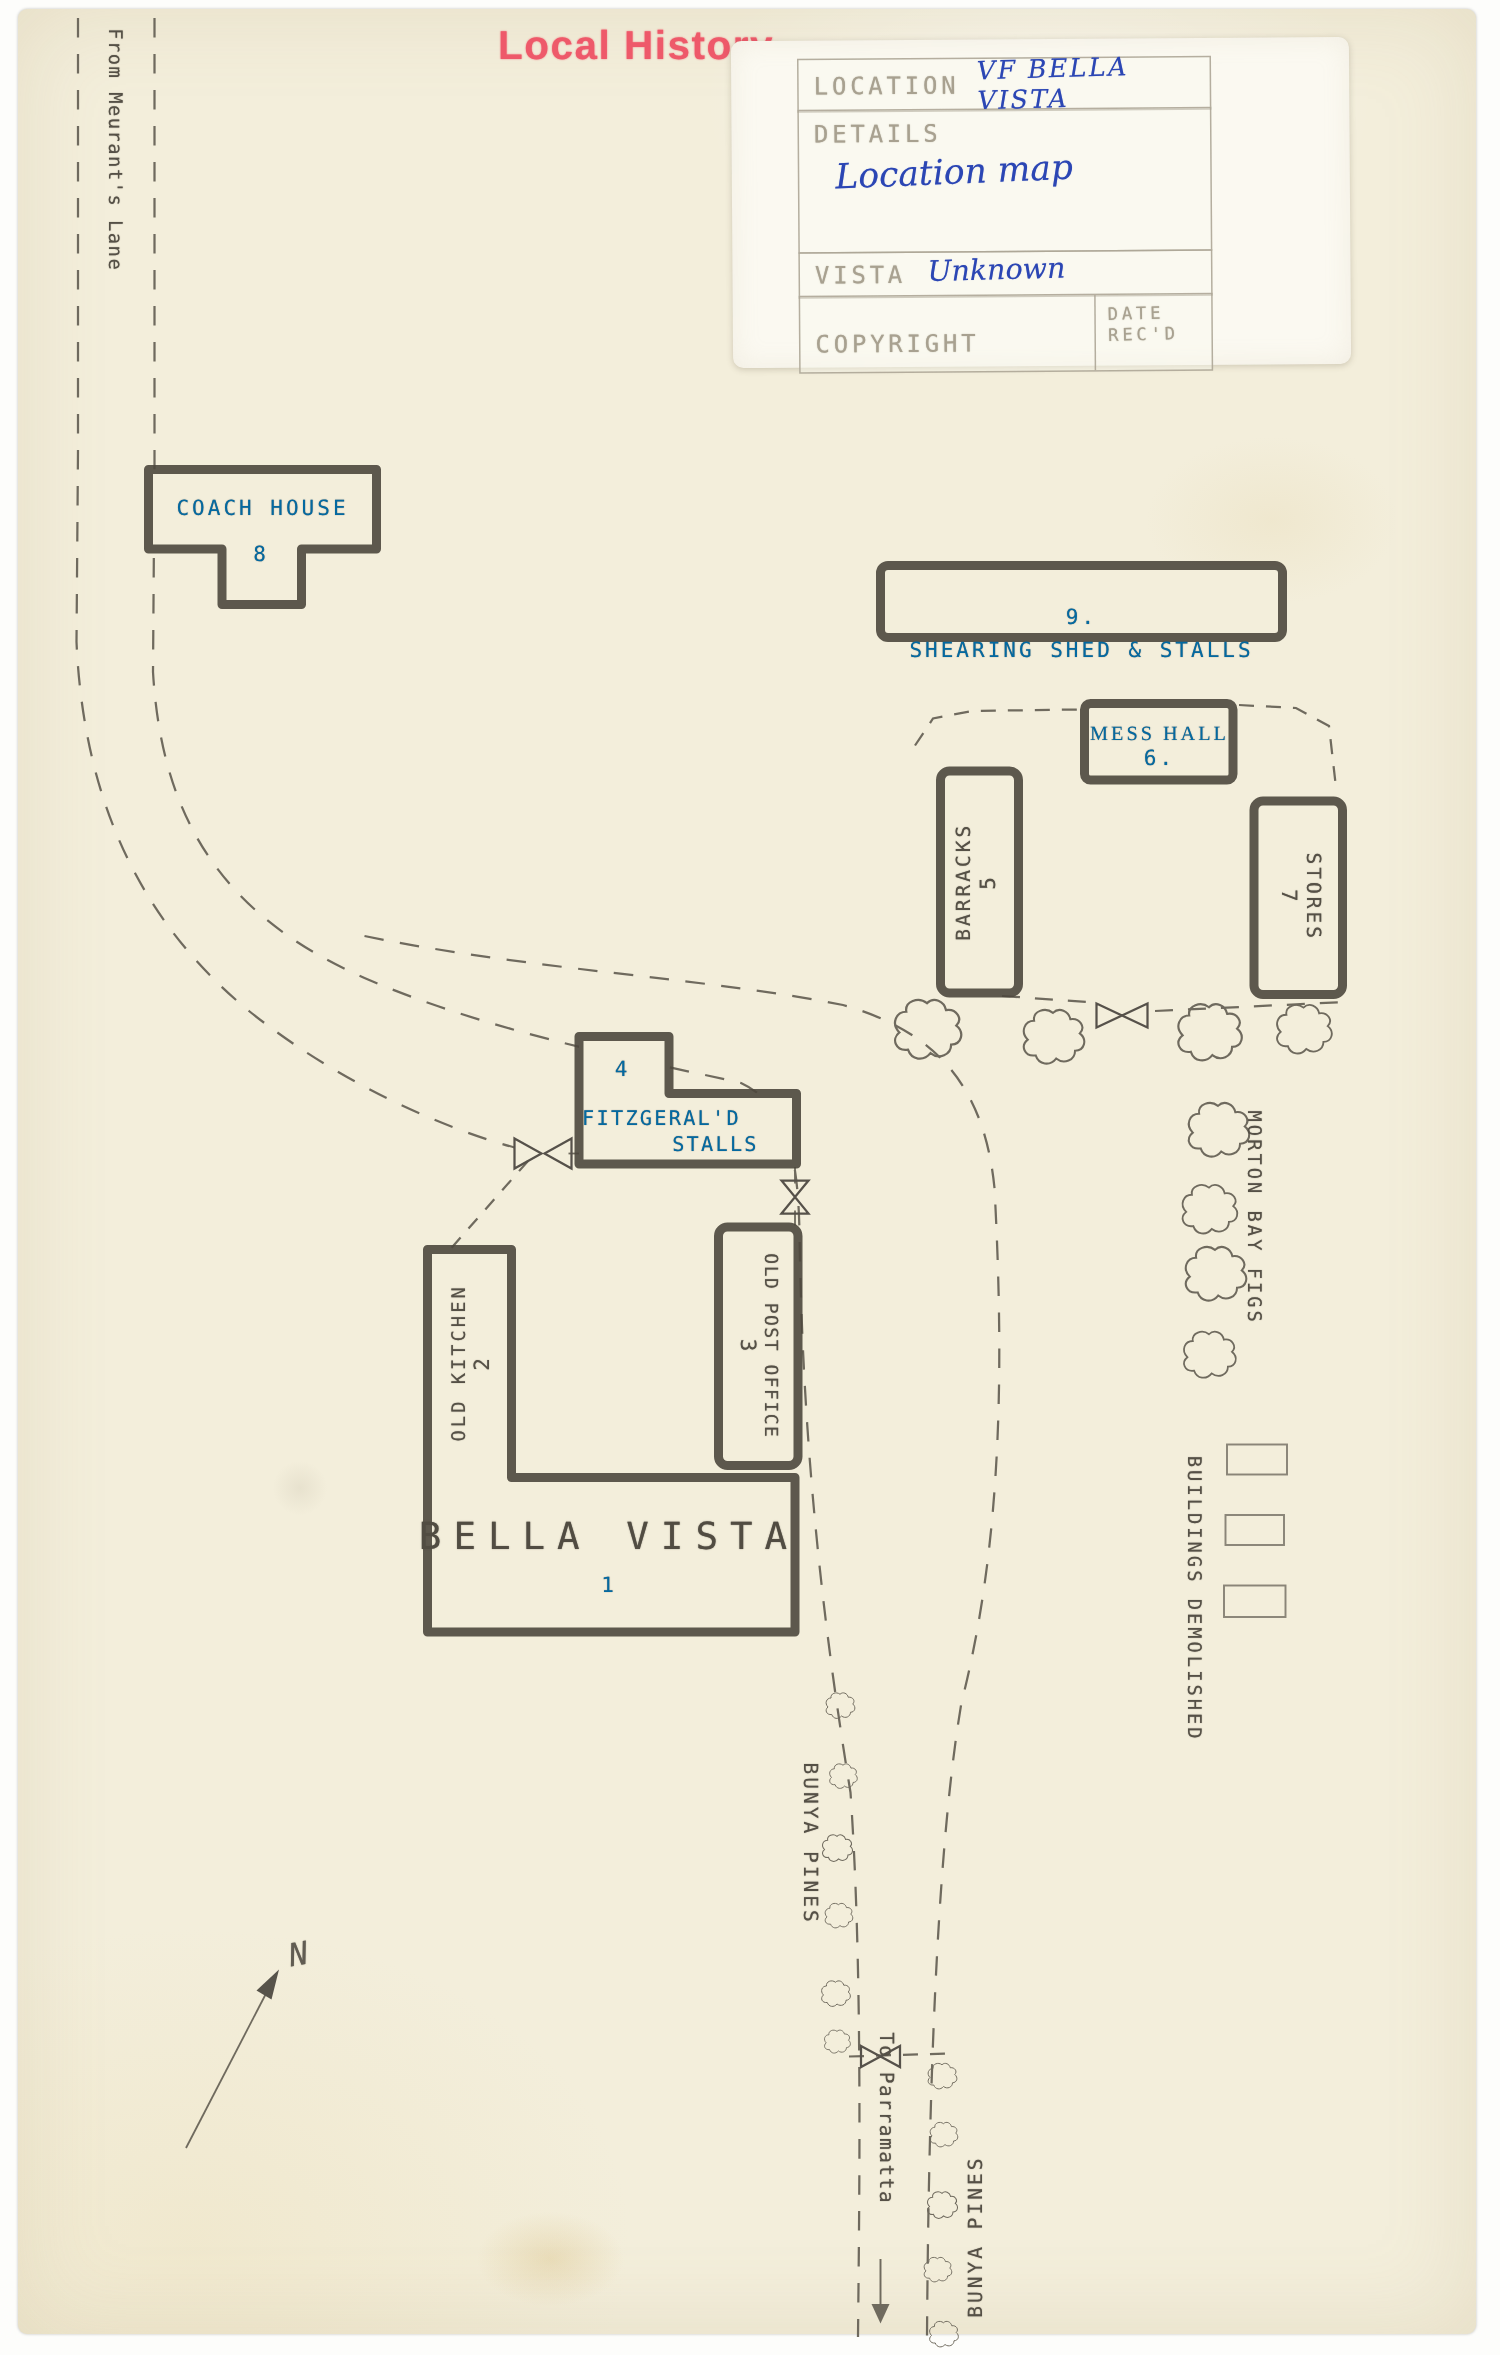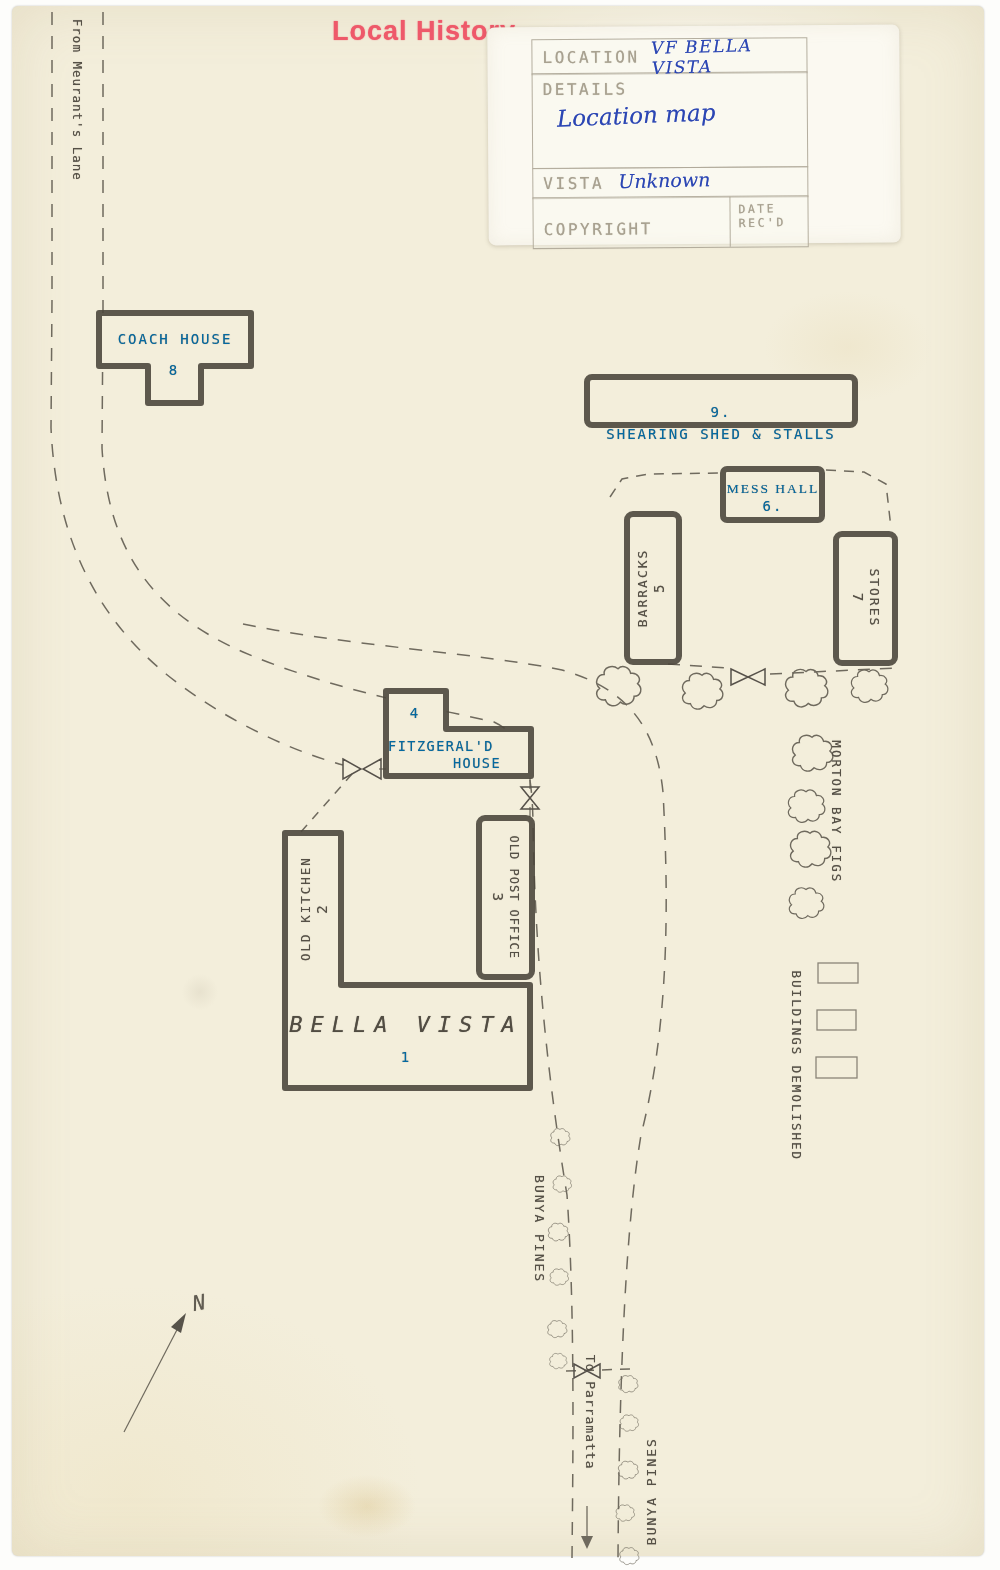--- a/index.html
+++ b/index.html
@@ -32,21 +32,21 @@
   .vlabel .inner{
     white-space:nowrap;text-align:center;line-height:1.25;
     color:#555046;letter-spacing:2px;font-size:13px;
     text-shadow:0 0 .7px rgba(85,80,70,.7);
   }
   .rot90 .inner{transform:rotate(90deg);}
   .rotm90 .inner{transform:rotate(-90deg);}
   .gray{color:#6f6a5e;text-shadow:0 0 .6px rgba(111,106,94,.6);}
   .num{font-size:14px;}
   .bella{
-    font-size:22px;font-style:italic;letter-spacing:8px;color:#514c42;
+    font-size:25px;letter-spacing:8px;color:#514c42;
     text-shadow:0 0 .8px rgba(81,76,66,.8);
   }
   .stamp-red{
     font-family:"Liberation Sans","DejaVu Sans",sans-serif;
     font-weight:bold;font-size:27px;letter-spacing:1px;color:#ee4f62;
     text-shadow:0 0 1.2px rgba(238,79,98,.85);opacity:.93;
   }
   .north-n{font-size:21px;font-style:italic;color:#615c52;letter-spacing:0;
     transform:translate(-50%,-50%) rotate(-10deg);}
   
@@ -204,21 +204,21 @@
 
 <div class="vlabel rot90" style="left:865px;top:598px;">
   <div class="inner">
     <span>STORES</span><br>
     <span class="num">7</span>
   </div>
 </div>
 
 <div class="hlabel num" style="left:415px;top:713px;">4</div>
 <div class="hlabel" style="left:441px;top:746px;font-size:13.5px;letter-spacing:1.5px;">FITZGERAL'D</div>
-<div class="hlabel" style="left:477px;top:763px;font-size:13.5px;letter-spacing:1.5px;">HOUSE</div>
+<div class="hlabel" style="left:477px;top:763px;font-size:13.5px;letter-spacing:1.5px;">STALLS</div>
 
 <div class="vlabel rotm90" style="left:314px;top:909px;">
   <div class="inner" style="font-size:12.5px;">
     <span>OLD KITCHEN</span><br>
     <span class="num">2</span>
   </div>
 </div>
 
 <div class="vlabel rot90" style="left:505px;top:897px;">
   <div class="inner" style="font-size:12px;letter-spacing:1px;">

